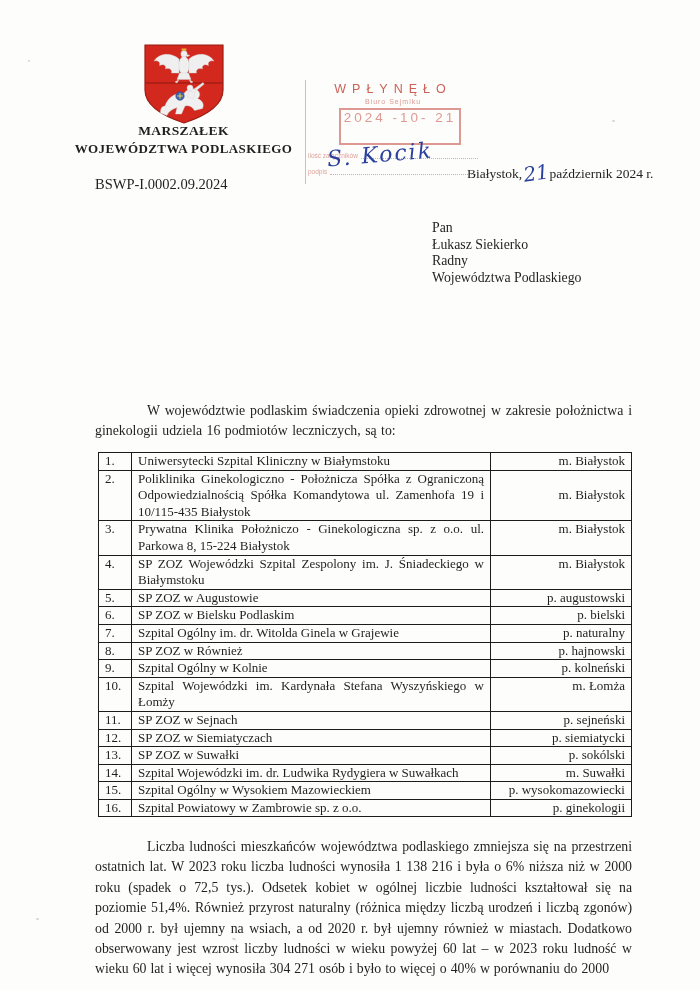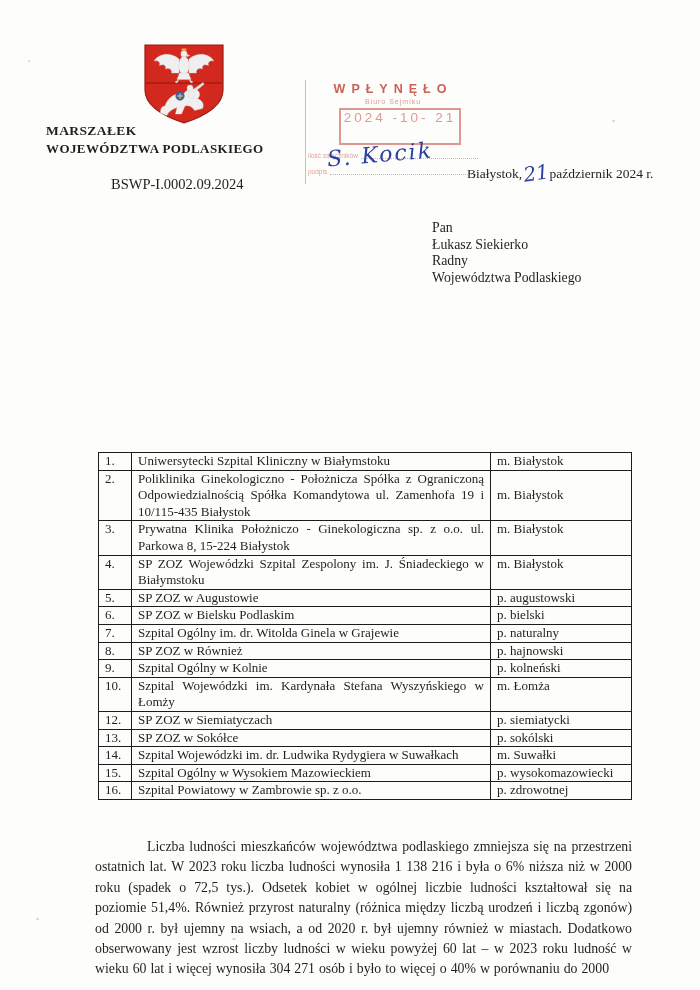--- a/index.html
+++ b/index.html
@@ -14,38 +14,38 @@
   .s1 { left:36px; top:918px; width:3px; height:2px; }
   .s2 { left:232px; top:938px; width:4px; height:2px; transform:rotate(20deg); }
   .s3 { left:28px; top:60px;  width:2px; height:2px; }
   .s4 { left:612px; top:120px; width:3px; height:2px; }
   .s5 { left:208px; top:952px; width:3px; height:2px; }
 
   
   .coa { position:absolute; left:143px; top:44px; width:82px; height:80px; }
   .org {
     position:absolute; left:46px; top:123px; width:275px;
-    text-align:left; font-weight:bold; letter-spacing:.4px;
+    text-align:center; font-weight:bold; letter-spacing:.4px;
   }
   .org .l1 { font-size:13.5px; }
   .org .l2 { font-size:13px; margin-top:2px; }
-  .ref { position:absolute; left:95px; top:176px; font-size:14.5px;margin-left:16px; }
+  .ref { position:absolute; left:95px; top:176px; font-size:14.5px; }
 
   
   .stamp {
     position:absolute; left:303px; top:76px; width:180px; height:114px;
     color:#c2453a; font-family:"Liberation Sans", sans-serif;
   }
   .stamp::before { 
     content:""; position:absolute; left:2px; top:4px; height:104px;
     border-left:1.5px solid rgba(194,69,58,.40);
   }
   .stamp-title {
     position:absolute; left:14px; top:6px; width:152px; text-align:center;
-    font-size:12.5px; font-weight:bold; letter-spacing:6px;
+    font-size:12.5px; font-weight:normal; letter-spacing:6px;
     color:rgba(194,69,58,.85); filter:blur(.3px); white-space:nowrap;
   }
   .stamp-sub {
     position:absolute; left:14px; top:22px; width:152px; text-align:center;
     font-size:7px; color:rgba(194,69,58,.55); filter:blur(.5px); letter-spacing:1px;
   }
   .stamp-datebox {
     position:absolute; left:36px; top:32px; width:122px; height:37px;
     border:2px solid rgba(194,69,58,.55);
     display:flex; align-items:flex-start; justify-content:center;
@@ -90,21 +90,21 @@
 
   
   table.hosp {
     position:absolute; left:98px; top:452px; width:533px;
     border-collapse:collapse; font-size:13px; line-height:16.6px;
     table-layout:fixed;
   }
   table.hosp td { border:1.5px solid #1c1c1c; padding:0 6px; vertical-align:top; }
   table.hosp td:nth-child(1) { width:33px; }
   table.hosp td:nth-child(2) { width:359px; text-align:justify; }
-  table.hosp td:nth-child(3) { width:141px; }
+  table.hosp td:nth-child(3) { width:141px;text-align:right; }
   table.hosp tr:nth-child(2) td:nth-child(3) { vertical-align:middle; }
 </style>
 </head>
 <body>
 
 <div class="page">
 
   <span class="speck s1"></span>
   <span class="speck s2"></span>
   <span class="speck s3"></span>
@@ -166,20 +166,21 @@
     <span>Białystok,</span><span class="hand-day">21</span><span>październik 2024 r.</span>
   </div>
 
   <div class="recipient">
     <div>Pan</div>
     <div>Łukasz Siekierko</div>
     <div>Radny</div>
     <div>Województwa Podlaskiego</div>
   </div>
 
+  <p class="para p2">W województwie podlaskim świadczenia opieki zdrowotnej w zakresie położnictwa i ginekologii udziela 16 podmiotów leczniczych, są to:</p>
 
   <table class="hosp">
     <tbody>
         <tr>
           <td>1.</td>
           <td>Uniwersytecki Szpital Kliniczny w Białymstoku</td>
           <td>m. Białystok</td>
         </tr>
         <tr>
           <td>2.</td>
@@ -220,42 +221,47 @@
           <td>9.</td>
           <td>Szpital Ogólny w Kolnie</td>
           <td>p. kolneński</td>
         </tr>
         <tr>
           <td>10.</td>
           <td>Szpital Wojewódzki im. Kardynała Stefana Wyszyńskiego w Łomży</td>
           <td>m. Łomża</td>
         </tr>
         <tr>
+          <td>11.</td>
+          <td>SP ZOZ w Sejnach</td>
+          <td>p. sejneński</td>
+        </tr>
+        <tr>
           <td>12.</td>
           <td>SP ZOZ w Siemiatyczach</td>
           <td>p. siemiatycki</td>
         </tr>
         <tr>
           <td>13.</td>
-          <td>SP ZOZ w Sokółce</td>
+          <td>SP ZOZ w Suwałki</td>
           <td>p. sokólski</td>
         </tr>
         <tr>
           <td>14.</td>
           <td>Szpital Wojewódzki im. dr. Ludwika Rydygiera w Suwałkach</td>
           <td>m. Suwałki</td>
         </tr>
         <tr>
           <td>15.</td>
           <td>Szpital Ogólny w Wysokiem Mazowieckiem</td>
           <td>p. wysokomazowiecki</td>
         </tr>
         <tr>
           <td>16.</td>
           <td>Szpital Powiatowy w Zambrowie sp. z o.o.</td>
-          <td>p. zdrowotnej</td>
+          <td>p. ginekologii</td>
         </tr>
       </tbody>
   </table>
 
   <p class="para p3">Liczba ludności mieszkańców województwa podlaskiego zmniejsza się na przestrzeni ostatnich lat. W 2023 roku liczba ludności wynosiła 1 138 216 i była o 6% niższa niż w 2000 roku (spadek o 72,5 tys.). Odsetek kobiet w ogólnej liczbie ludności kształtował się na poziomie 51,4%. Również przyrost naturalny (różnica między liczbą urodzeń i liczbą zgonów) od 2000 r. był ujemny na wsiach, a od 2020 r. był ujemny również w miastach. Dodatkowo obserwowany jest wzrost liczby ludności w wieku powyżej 60 lat – w 2023 roku ludność w wieku 60 lat i więcej wynosiła 304 271 osób i było to więcej o 40% w porównaniu do 2000</p>
 
 </div>
 
 </body></html>

